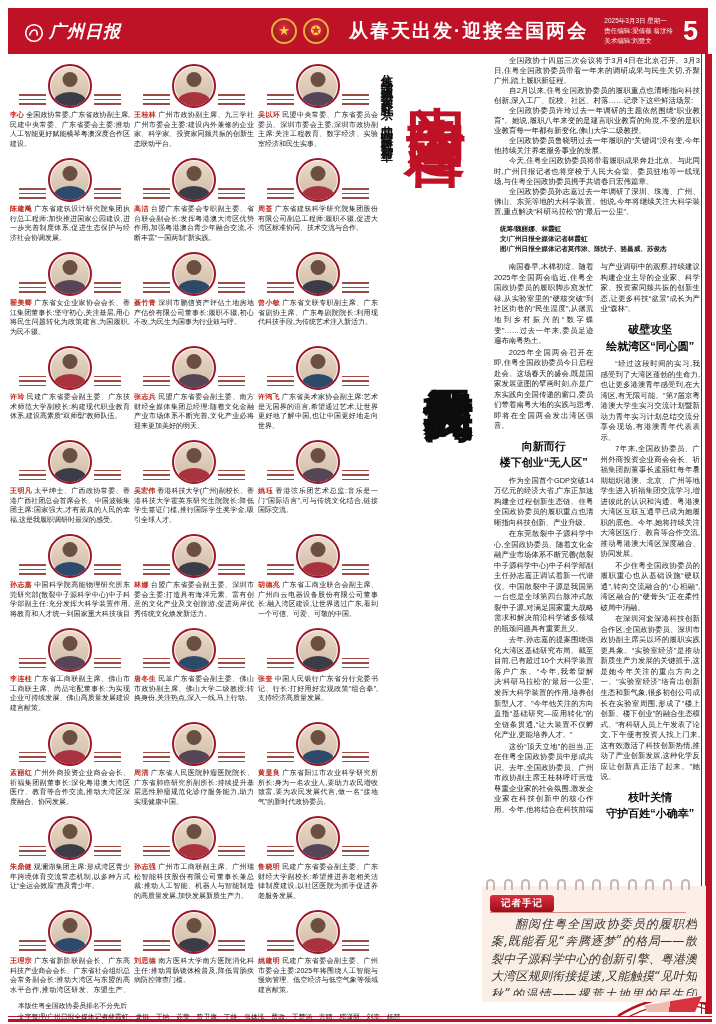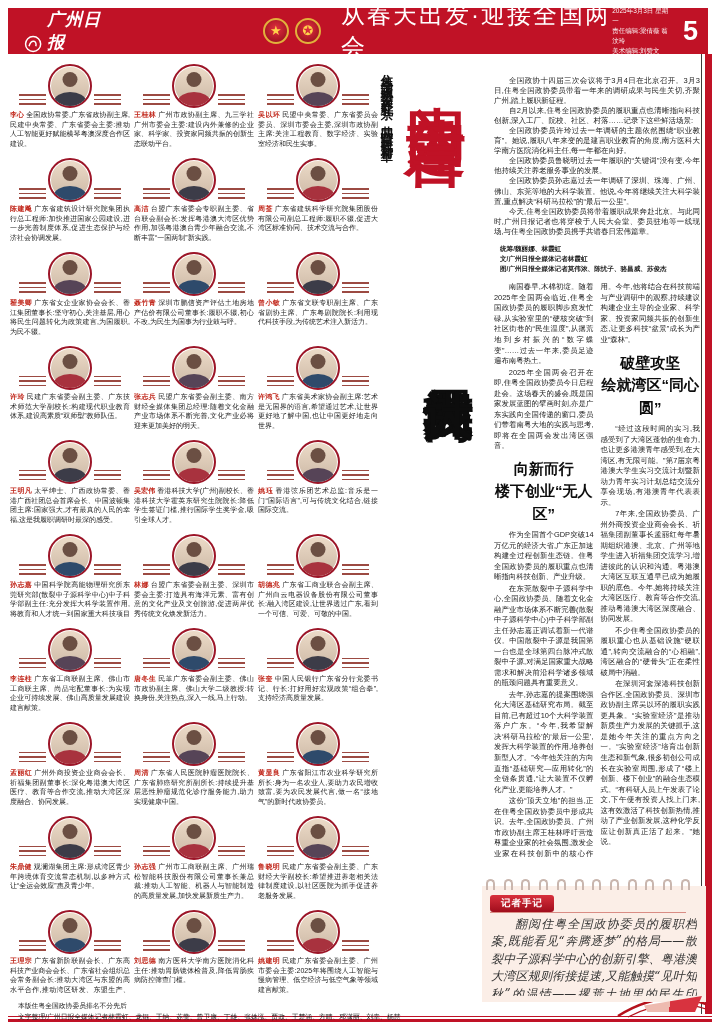--- a/index.html
+++ b/index.html
@@ -11,21 +11,21 @@
   }
   
   .banner { position:absolute; left:8px; top:8px; width:700px; height:46px;
     background:#c01226; display:flex; align-items:center; color:#fff; }
   .logo { display:flex; align-items:flex-end; gap:5px; margin-left:16px; }
   .logo-text { font-family:"DejaVu Serif",serif; font-style:italic; font-weight:bold; font-size:17px; letter-spacing:1px; }
   .emblems { display:flex; gap:6px; margin-left:150px; }
   .emblem { width:26px; height:26px; border-radius:50%; border:2px solid #e2b13c;
     background:radial-gradient(circle at 50% 40%, #e03040, #8f0a18);
     color:#ffd24a; font-size:13px; line-height:22px; text-align:center; }
-  .banner-title { font-size:24px; font-weight:normal; letter-spacing:2px; margin-left:20px; }
+  .banner-title { font-size:19px; font-weight:bold; letter-spacing:2px; margin-left:20px; }
   .banner-right { margin-left:auto; display:flex; align-items:center; margin-right:10px; }
   .date-block { font-size:6.5px; line-height:1.55; text-align:left; opacity:.95; }
   .page-num { font-size:27px; font-weight:bold; margin-left:10px; }
   
   .right-rule { position:absolute; left:701px; top:54px; height:960px; width:1px; background:#3c3c3c; }
   .right-band { position:absolute; left:705px; top:54px; width:7px; height:960px; background:#c01226; }
   .bottom-rule-thin { position:absolute; left:8px; top:1016px; width:704px; height:1px; background:#c01226; }
   .bottom-rule-thick { position:absolute; left:8px; top:1019px; width:704px; height:3px; background:#c01226; }
   .swoosh { position:absolute; left:616px; top:994px; }
   
@@ -50,27 +50,27 @@
   .cap b { color:#c22a1e; margin-right:2px; }
   
   .vert { writing-mode:vertical-rl; text-orientation:upright; }
   .headline-zone { position:absolute; left:378px; top:58px; width:112px; height:956px; }
   .kicker { position:absolute; left:0; top:6px; height:340px; font-size:12.5px; letter-spacing:3px; font-weight:bold; color:#111; }
   .title-red { position:absolute; left:24px; top:0; font-family:"DejaVu Serif",serif; font-weight:bold;
     font-size:60px; line-height:1.15; letter-spacing:6px; color:#c01226; }
   .title-black { position:absolute; left:33px; top:292px; font-weight:bold;
     font-size:50px; line-height:1.5; color:#0d0d0d; }
   
-  .article { position:absolute; left:494px; top:56px; width:206px;margin-top:20px; }
+  .article { position:absolute; left:494px; top:56px; width:206px; }
   .lede p { font-size:7.5px; line-height:1.34; text-align:justify; text-indent:2em; color:#1c1c1c; }
   .credits { margin:7px 0 0 6px; font-size:6.6px; line-height:1.5; font-weight:bold; color:#222; }
   .columns { margin-top:9px; column-count:2; column-gap:7px; height:586px; overflow:hidden;
     font-size:7.4px; line-height:1.42; text-align:justify; color:#1c1c1c; }
   .columns p { text-indent:2em; margin-bottom:1px; }
-  .subhead { text-align:center; font-weight:bold; font-size:15px; line-height:1.5; margin:6px 0 5px;
+  .subhead { text-align:center; font-weight:bold; font-size:11px; line-height:1.5; margin:6px 0 5px;
     color:#0d0d0d; break-inside:avoid; text-indent:0; }
   
   .notebook { position:absolute; left:482px; top:886px; width:224px; height:116px;
     background:#fbeee7; padding:24px 9px 6px; }
   .rings { position:absolute; left:4px; top:-7px; width:204px; display:flex; justify-content:space-between; }
   .ring { width:9px; height:11px; border:2px solid #c9b6ae; border-bottom:none; border-radius:9px 9px 0 0; }
   .nb-label { position:absolute; left:8px; top:9px; background:linear-gradient(#d8303c,#a00d1c); color:#fff;
     font-weight:bold; font-size:9.5px; padding:2px 11px; border-radius:3px; letter-spacing:1px; }
   .nb-rule { position:absolute; left:8px; top:26px; width:196px; height:1px; background:#d98c84; }
   .nb-text { margin-top:6px; height:80px; overflow:hidden; font-family:"DejaVu Serif",serif; font-style:italic;
@@ -363,24 +363,24 @@
 <div class="headline-zone">
   <div class="kicker vert">住粤全国政协委员奔赴北京　共同谱写时代新篇章</div>
   <div class="title-red vert">为国建言</div>
   <div class="title-black vert">我们共商发展大计</div>
 </div>
 
 <div class="article">
   <div class="lede">
       <p>全国政协十四届三次会议将于3月4日在北京召开。3月3日,住粤全国政协委员带着一年来的调研成果与民生关切,齐聚广州,踏上履职新征程。</p>
       <p>自2月以来,住粤全国政协委员的履职重点也清晰指向科技创新,深入工厂、院校、社区、村落……记录下这些鲜活场景:</p>
-      <p>全国政协委员许玲过去一年调研的主题依然围绕“职业教育”。她说,履职八年来变的是建言职业教育的角度,南方医科大学南方医院消化科主任,每一年都在向好。</p>
+      <p>全国政协委员许玲过去一年调研的主题依然围绕“职业教育”。她说,履职八年来变的是建言职业教育的角度,不变的是职业教育每一年都有新变化,佛山大学二级教授。</p>
       <p>全国政协委员鲁晓明过去一年履职的“关键词”没有变,今年他持续关注养老服务事业的发展。</p>
+      <p>今天,住粤全国政协委员将带着履职成果奔赴北京。与此同时,广州日报记者也将穿梭于人民大会堂、委员驻地等一线现场,与住粤全国政协委员携手共谱春日宏伟篇章。</p>
       <p>全国政协委员孙志嘉过去一年调研了深圳、珠海、广州、佛山、东莞等地的大科学装置。他说,今年将继续关注大科学装置,重点解决“科研马拉松”的“最后一公里”。</p>
-      <p>今天,住粤全国政协委员将带着履职成果奔赴北京。与此同时,广州日报记者也将穿梭于人民大会堂、委员驻地等一线现场,与住粤全国政协委员携手共谱春日宏伟篇章。</p>
     </div>
   <div class="credits">
     <div>统筹/魏丽娜、林霞虹</div>
     <div>文/广州日报全媒体记者林霞虹</div>
     <div>图/广州日报全媒体记者莫伟浓、陈忧子、骆昌威、苏俊杰</div>
   </div>
   <div class="columns">
       <p>南国春早,木棉初绽。随着2025年全国两会临近,住粤全国政协委员的履职脚步愈发忙碌,从实验室里的“硬核突破”到社区街巷的“民生温度”,从撂荒地到乡村振兴的“数字蝶变”……过去一年来,委员足迹遍布南粤热土。</p>
       <p>2025年全国两会召开在即,住粤全国政协委员今日启程赴会。这场春天的盛会,既是国家发展蓝图的擘画时刻,亦是广东实践向全国传递的窗口,委员们带着南粤大地的实践与思考,即将在全国两会发出湾区强音。</p>
       <div class="subhead">

